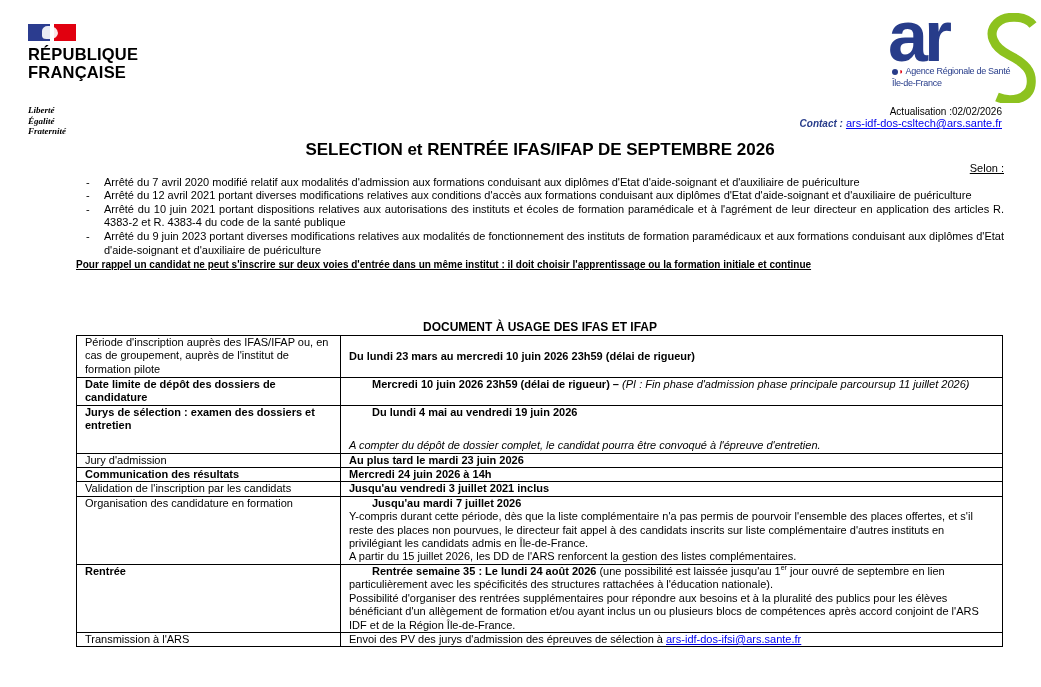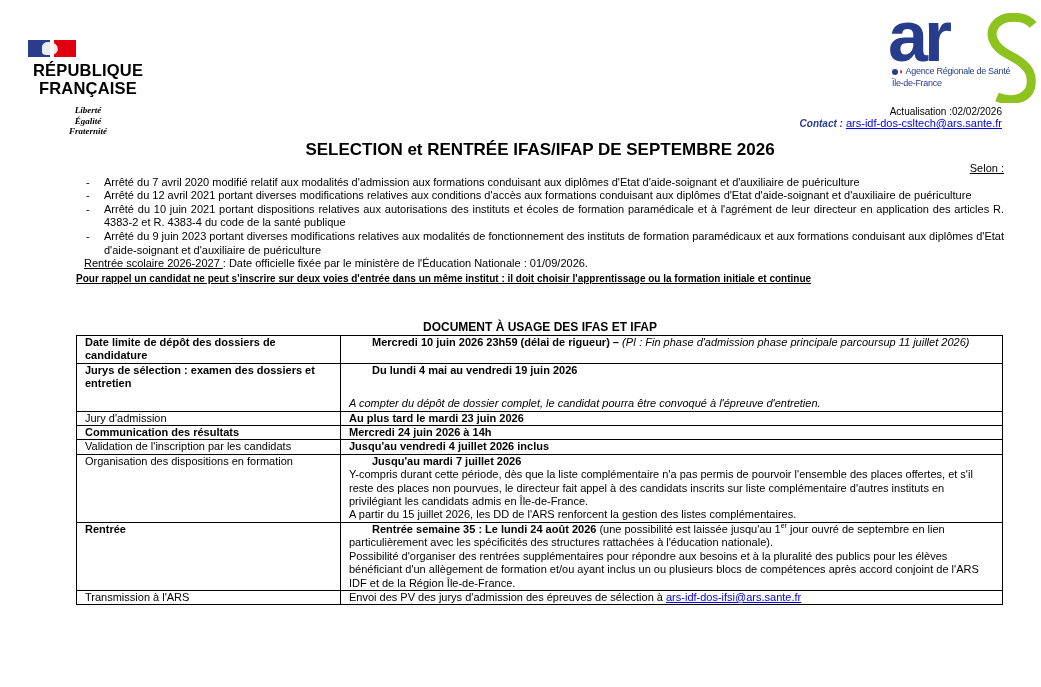--- a/index.html
+++ b/index.html
@@ -1,27 +1,27 @@
 <!DOCTYPE html>
 <html><head>
 <meta charset="utf-8">
 <style>
   * { box-sizing: border-box; margin: 0; padding: 0; }
   html, body { width: 1041px; height: 687px; background: #ffffff; overflow: hidden; }
   body { position: relative; font-family: "Liberation Sans", sans-serif; color: #000; font-size: 11px; }
 
   
-  .rf-logo { position: absolute; left: 28px; top: 40px; width: 120px; text-align: center; }
+  .rf-logo { position: absolute; left: 28px; top: 24px; width: 120px; }
   .rf-flag { position: relative; width: 48px; height: 17px; margin-bottom: 4px; }
   .rf-flag .blue { position: absolute; left: 0; top: 0; width: 22px; height: 17px; background: #2b3c8f; }
   .rf-flag .white { position: absolute; left: 22px; top: 0; width: 4px; height: 17px; background: #ffffff; }
   .rf-flag .red { position: absolute; left: 26px; top: 0; width: 22px; height: 17px; background: #e1000f; }
   .rf-flag .profile { position: absolute; left: 14px; top: 2px; width: 16px; height: 13px; background: #ffffff; border-radius: 40% 60% 50% 30%; opacity: 0.9; }
   .rf-name { font-family: "Liberation Sans", sans-serif; font-weight: bold; font-size: 16.5px; line-height: 18px; letter-spacing: 0.2px; color: #000; }
-  .rf-motto { font-family: "Liberation Serif", serif; font-style: italic; font-weight: bold; font-size: 9px; line-height: 10.5px; margin-top: 8px; color: #000; }
+  .rf-motto { font-family: "Liberation Serif", serif; font-style: italic; font-weight: bold; font-size: 9px; line-height: 10.5px; margin-top: 24px; color: #000; }
 
   
   .ars-logo { position: absolute; left: 888px; top: 10px; width: 153px; height: 92px; }
   .ars-letters { position: absolute; left: 0; top: -10px; font-family: "Liberation Sans", sans-serif; font-weight: bold; font-size: 72px; letter-spacing: -4px; color: #273c8a; line-height: 72px; }
   .ars-s { position: absolute; left: 95px; top: 3px; width: 58px; height: 90px; }
   .ars-tag { position: absolute; left: 4px; top: 56px; font-family: "Liberation Sans", sans-serif; font-size: 9px; color: #273c8a; line-height: 11px; letter-spacing: -0.3px; white-space: nowrap; }
   .ars-tag .dot { display: inline-block; width: 6px; height: 6px; border-radius: 50%; background: #273c8a; margin-right: 1px; vertical-align: middle; }
   .ars-tag .chev { display: inline-block; color: #e1000f; font-size: 8px; margin-right: 2px; vertical-align: middle; }
   .ars-tag2 { position: absolute; left: 4px; top: 68px; font-size: 9px; color: #273c8a; line-height: 11px; letter-spacing: -0.3px; }
 
@@ -89,28 +89,31 @@
 <div class="title">SELECTION et RENTRÉE IFAS/IFAP DE SEPTEMBRE 2026</div>
 
 <div class="intro">
   <div class="u">Selon :</div>
   <ul>
     <li><span class="dash">-</span><span>Arrêté du 7 avril 2020 modifié relatif aux modalités d'admission aux formations conduisant aux diplômes d'Etat d'aide-soignant et d'auxiliaire de puériculture</span></li>
     <li><span class="dash">-</span><span>Arrêté du 12 avril 2021 portant diverses modifications relatives aux conditions d'accès aux formations conduisant aux diplômes d'Etat d'aide-soignant et d'auxiliaire de puériculture</span></li>
     <li><span class="dash">-</span><span>Arrêté du 10 juin 2021 portant dispositions relatives aux autorisations des instituts et écoles de formation paramédicale et à l'agrément de leur directeur en application des articles R. 4383-2 et R. 4383-4 du code de la santé publique</span></li>
     <li><span class="dash">-</span><span>Arrêté du 9 juin 2023 portant diverses modifications relatives aux modalités de fonctionnement des instituts de formation paramédicaux et aux formations conduisant aux diplômes d'Etat d'aide-soignant et d'auxiliaire de puériculture</span></li>
   </ul>
-  <div class="line"><span class="u">Rentrée scolaire 2026-2027 </span><span>: Date officielle fixée par le ministère de l'Éducation Nationale : 01/09/2026.</span></div>
   <div class="reminder">Pour rappel un candidat ne peut s'inscrire sur deux voies d'entrée dans un même institut : il doit choisir l'apprentissage ou la formation initiale et continue</div>
 </div>
 
 <div class="doc-usage">DOCUMENT À USAGE DES IFAS ET IFAP</div>
 
 <table class="sched">
   <tbody>
+      <tr style="height:42px;">
+    <td class="label">Période d'inscription auprès des IFAS/IFAP ou, en cas de groupement, auprès de l'institut de formation pilote</td>
+    <td class="mid b">Du lundi 23 mars au mercredi 10 juin 2026 23h59 (délai de rigueur)</td>
+  </tr>
   <tr>
     <td class="label b">Date limite de dépôt des dossiers de candidature</td>
     <td><span class="b">Mercredi 10 juin 2026 23h59 (délai de rigueur) – </span><span class="i">(PI : Fin phase d'admission phase principale parcoursup 11 juillet 2026)</span></td>
   </tr>
   <tr>
     <td class="label b">Jurys de sélection : examen des dossiers et entretien</td>
     <td>
           <div class="b">Du lundi 4 mai au vendredi 19 juin 2026</div>
           <div class="i">A compter du dépôt de dossier complet, le candidat pourra être convoqué à l'épreuve d'entretien.</div>
         </td>
@@ -118,24 +121,24 @@
   <tr>
     <td class="label">Jury d'admission</td>
     <td class="b">Au plus tard le mardi 23 juin 2026</td>
   </tr>
   <tr>
     <td class="label b">Communication des résultats</td>
     <td class="b">Mercredi 24 juin 2026 à 14h</td>
   </tr>
   <tr>
     <td class="label">Validation de l'inscription par les candidats</td>
-    <td class="b">Jusqu'au vendredi 4 juillet 2026 inclus</td>
+    <td class="b">Jusqu'au vendredi 3 juillet 2021 inclus</td>
   </tr>
   <tr>
-    <td class="label">Organisation des dispositions en formation</td>
+    <td class="label">Organisation des candidature en formation</td>
     <td>
       <div class="b">Jusqu'au mardi 7 juillet 2026</div>
       <div>Y-compris durant cette période, dès que la liste complémentaire n'a pas permis de pourvoir l'ensemble des places offertes, et s'il reste des places non pourvues, le directeur fait appel à des candidats inscrits sur liste complémentaire d'autres instituts en privilégiant les candidats admis en Île-de-France.</div>
       <div>A partir du 15 juillet 2026, les DD de l'ARS renforcent la gestion des listes complémentaires.</div>
     </td>
   </tr>
   <tr>
     <td class="label b">Rentrée</td>
     <td>
       <div><span class="b">Rentrée semaine 35 : Le lundi 24 août 2026</span><span> (une possibilité est laissée jusqu'au 1</span><sup>er</sup><span> jour ouvré de septembre en lien particulièrement avec les spécificités des structures rattachées à l'éducation nationale).</span></div>

